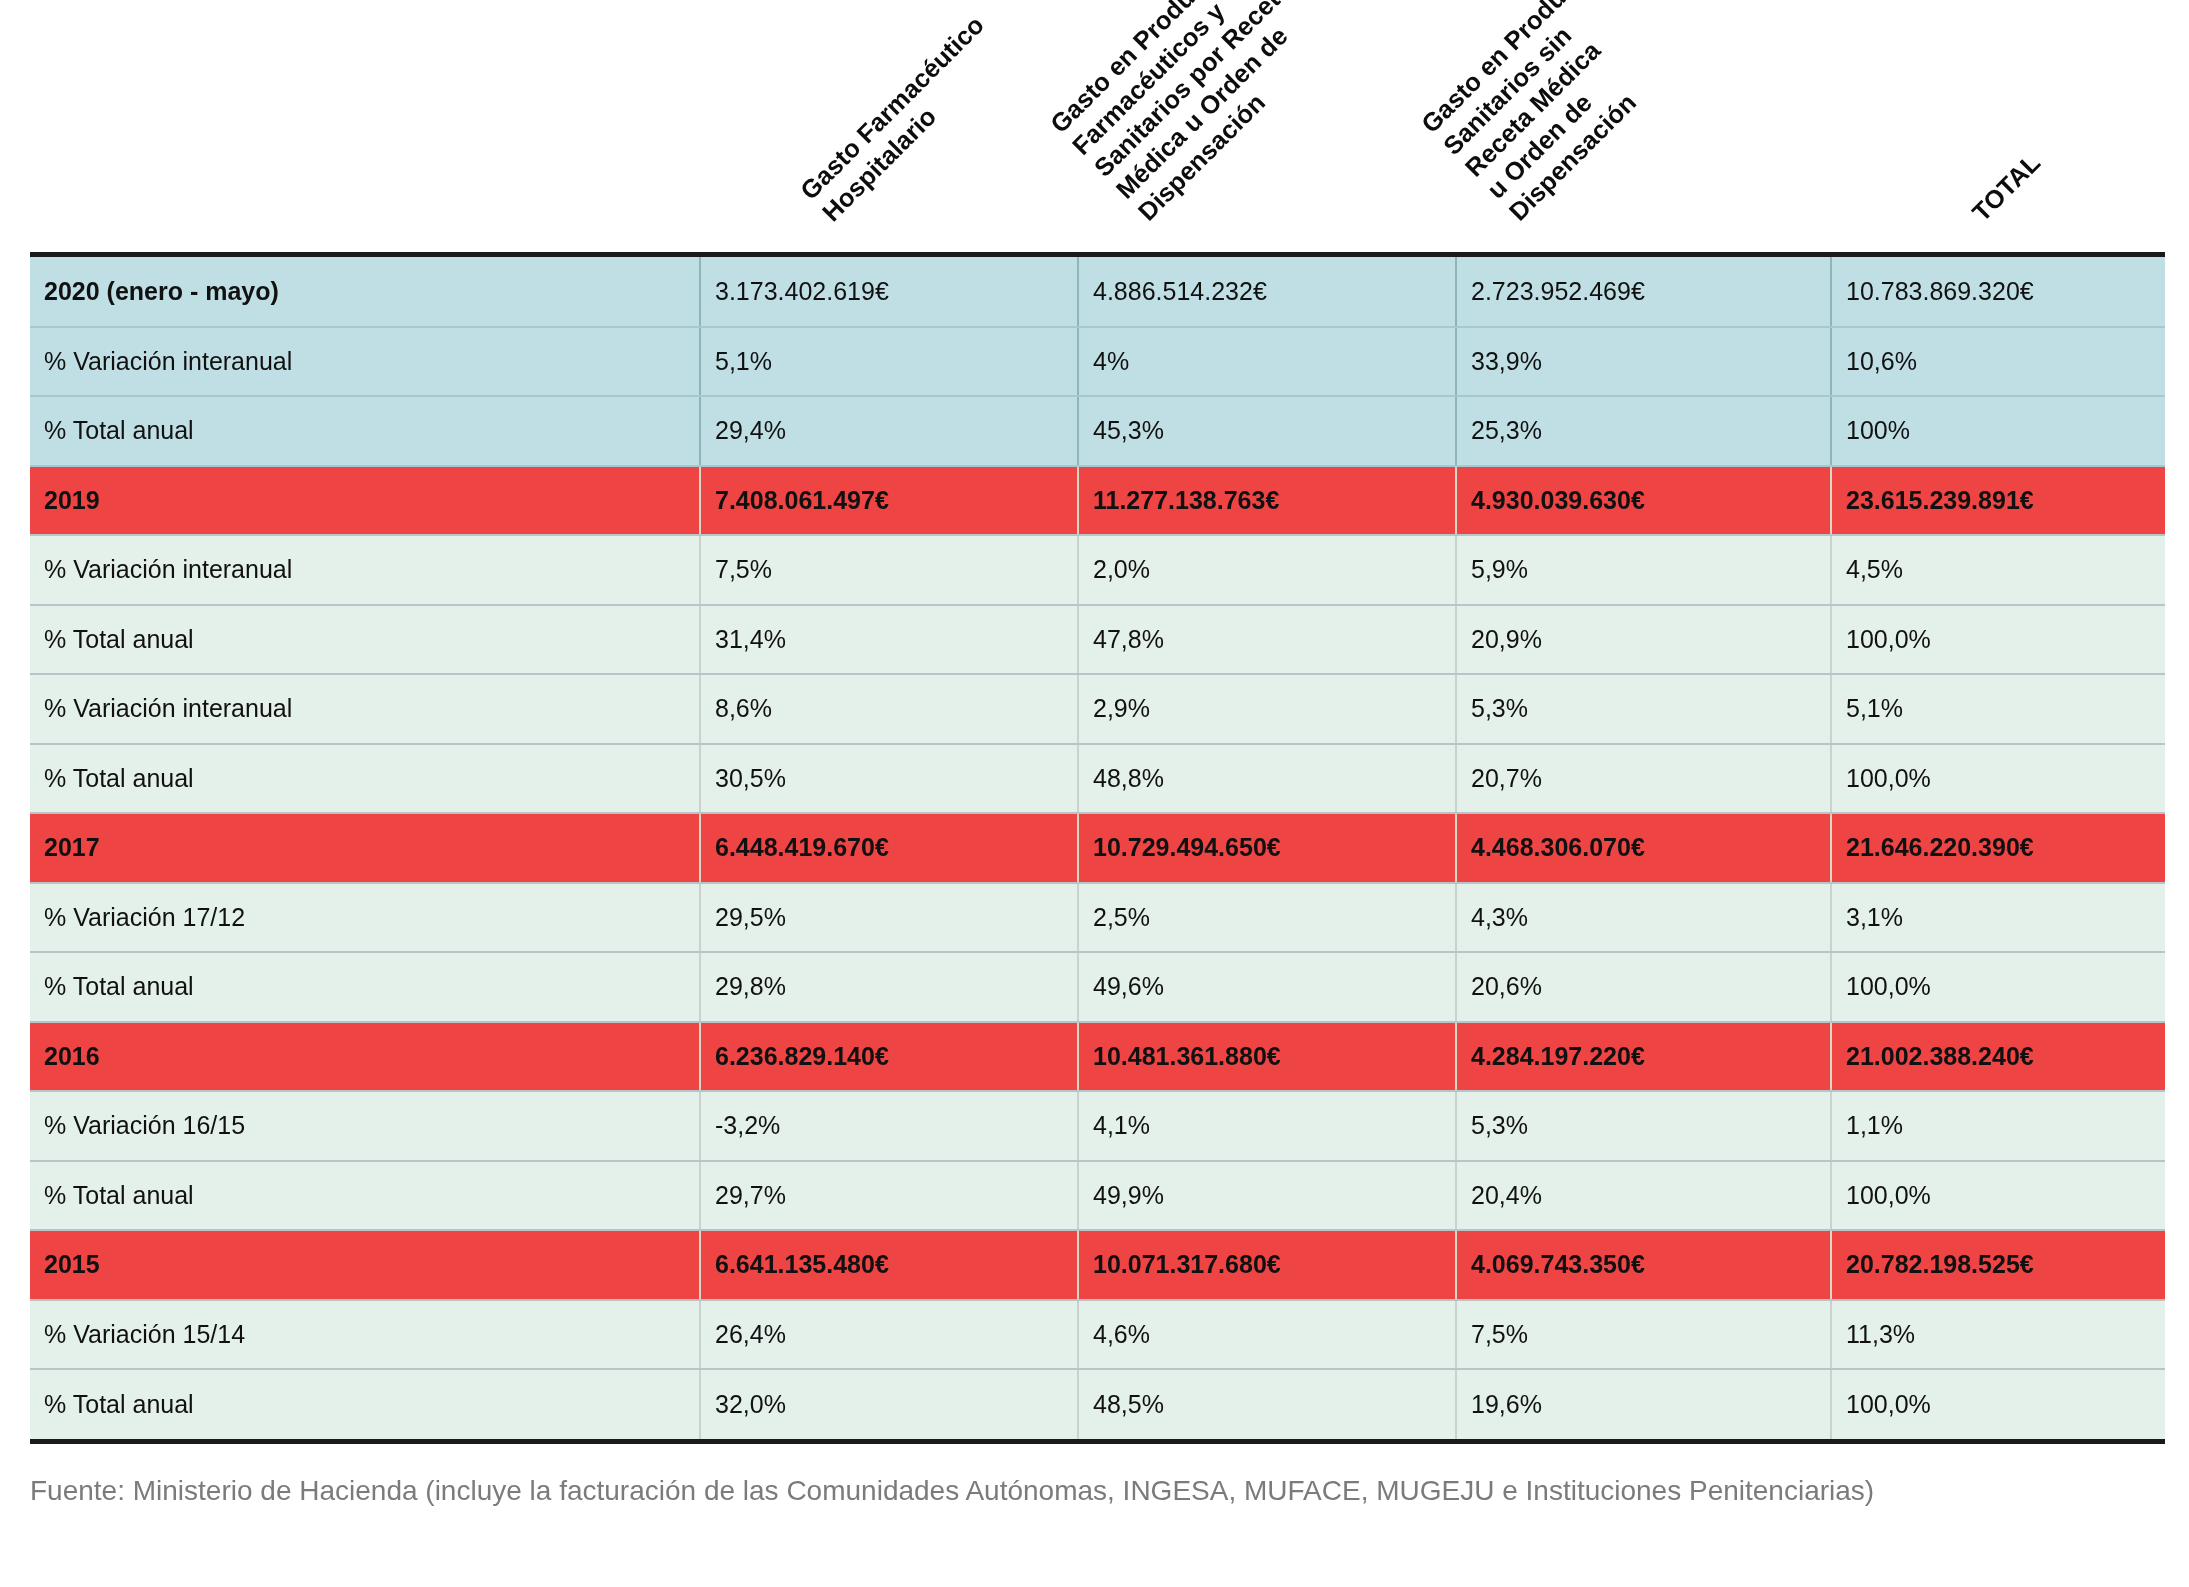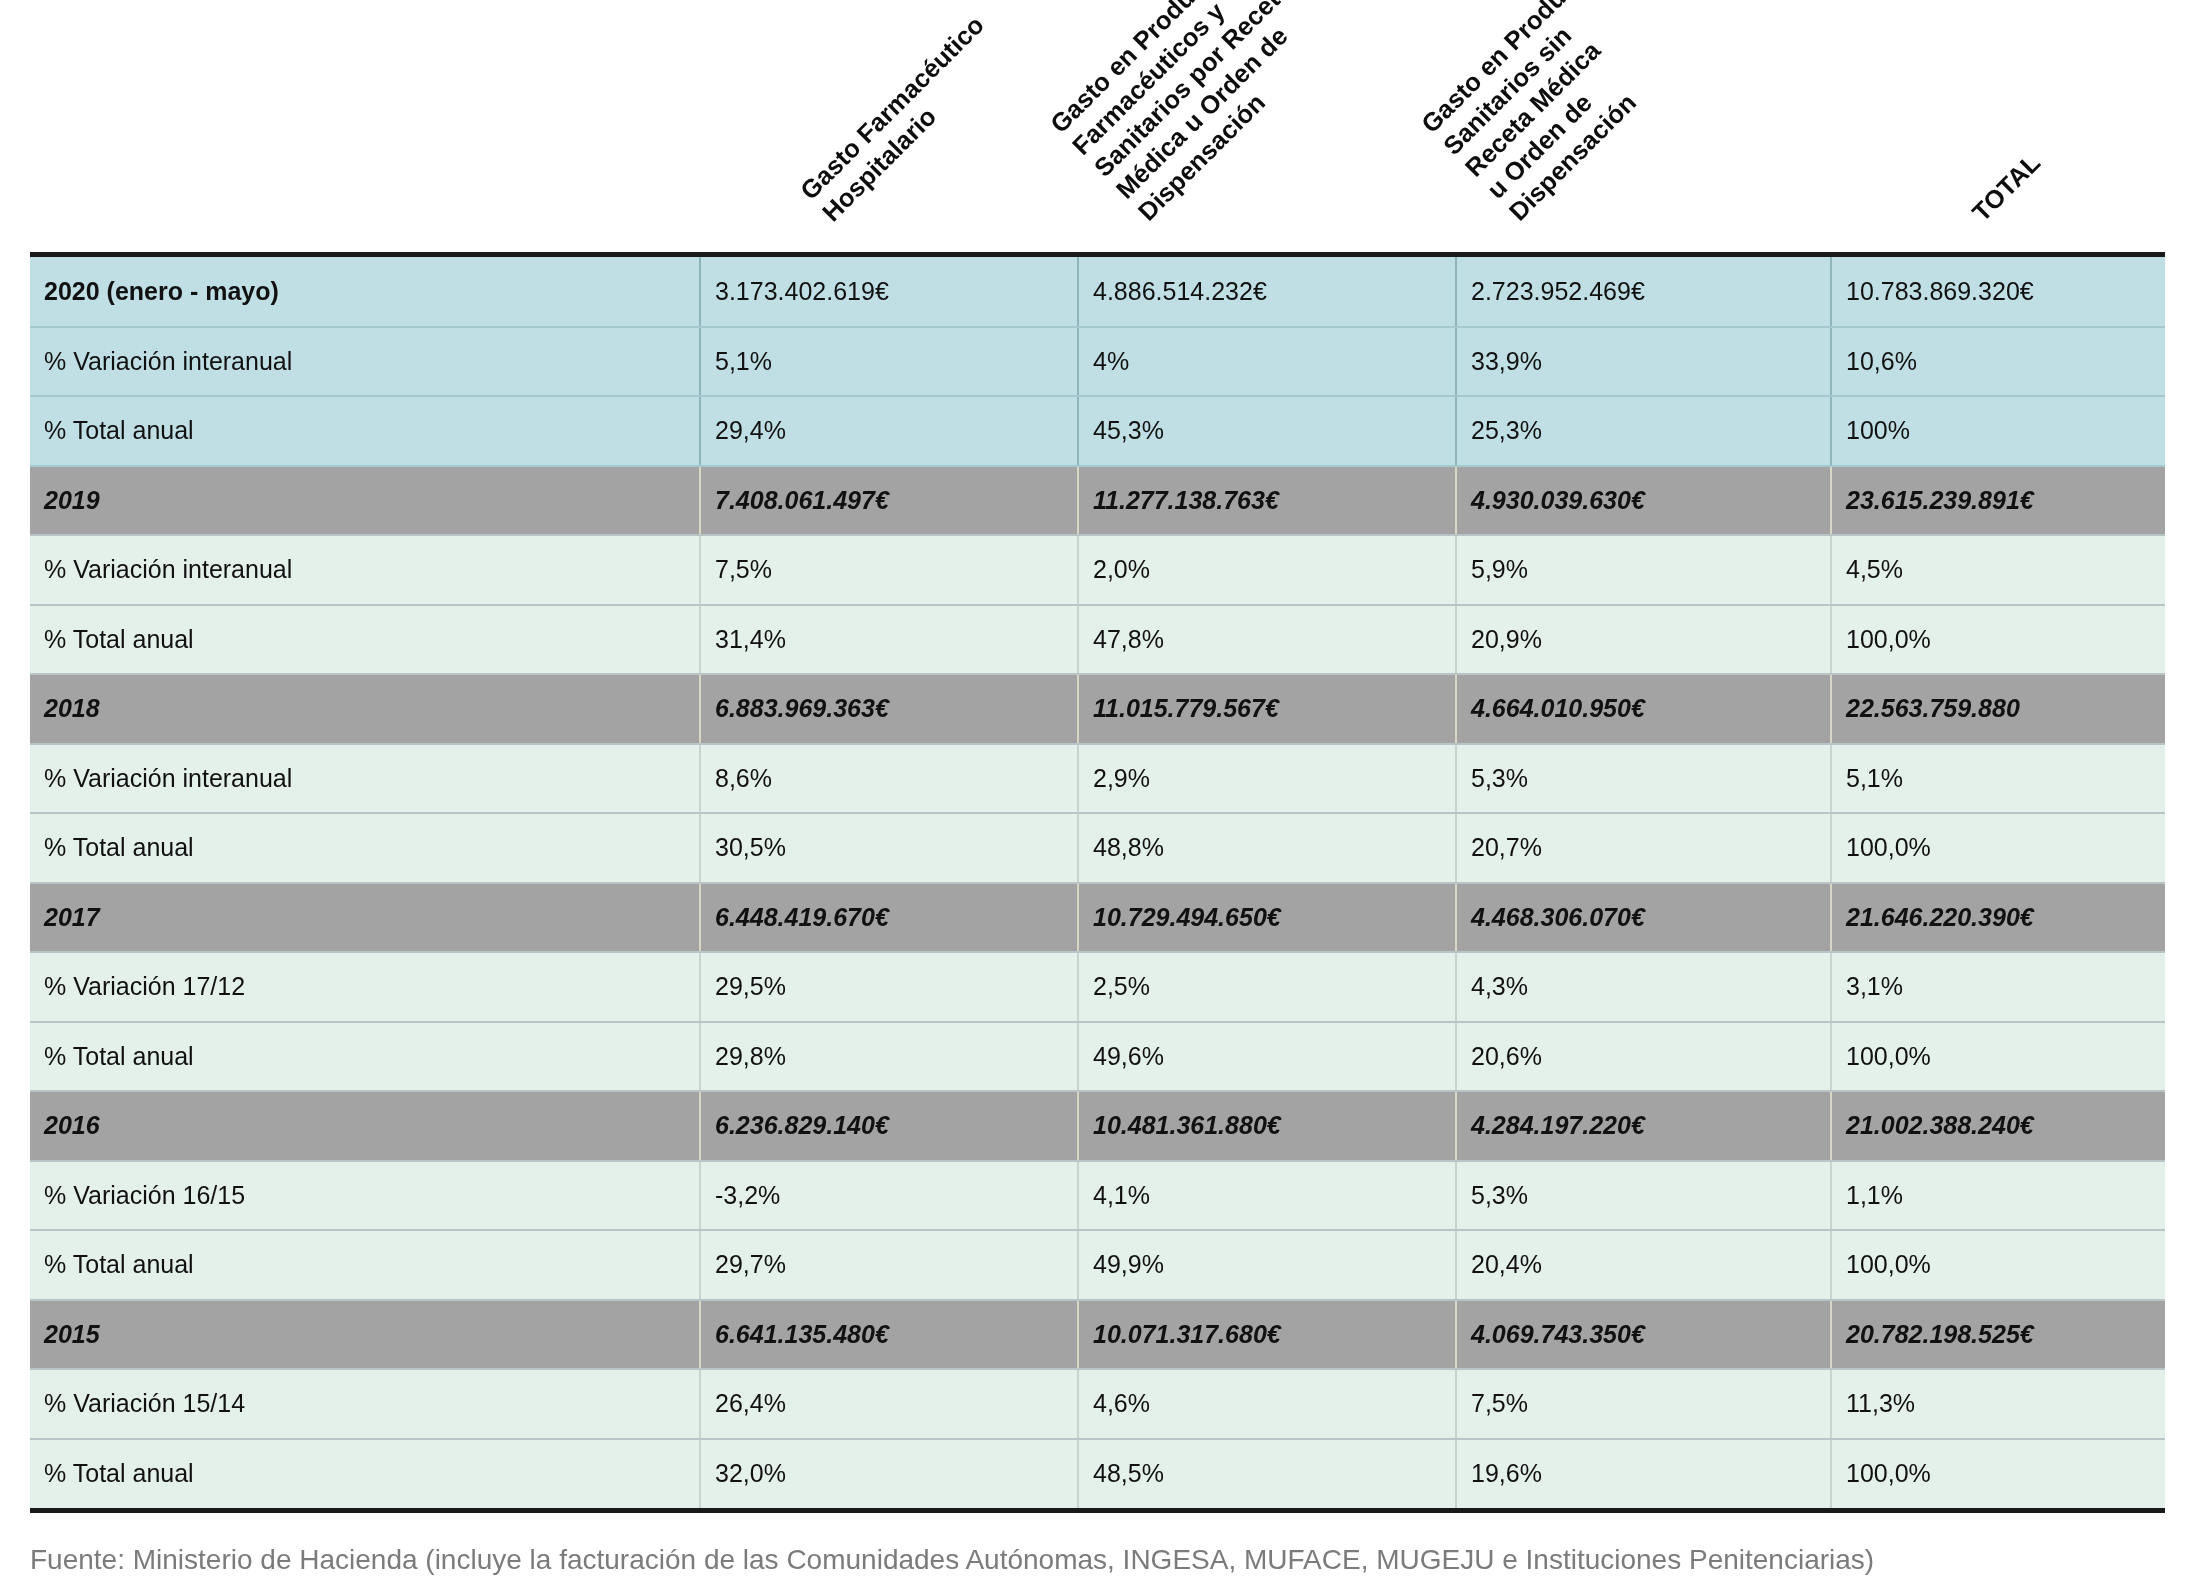--- a/index.html
+++ b/index.html
@@ -83,21 +83,21 @@
   }
   .rule-bottom {
     height: 5px;
     background: #1a1a1a;
     width: 2135px;
     margin-left: 30px;
   }
 
   
   tr.blue td      { background: #bfdfe5; }
-  tr.year td      { background: #a3a3a3; font-weight: bold; font-style: italic; }
+  tr.year td      { background: #ef4444; font-weight: bold; }
   tr.sub td       { background: #e4f0ea; }
   tr.blue td.yearcell { font-weight: bold; }
 
   tr.blue.first td { border-bottom-color: #a6c9cf; }
   tr.blue td       { border-right-color: #8fb4ba; border-bottom-color: #a6c9cf; }
   tr.year td       { border-right-color: #d8d6c4; border-bottom-color: #b9c4c6; }
   tr.sub td        { border-right-color: #c6d4cd; border-bottom-color: #b9c4c6; }
   tr.lastsub td    { border-bottom: none; }
 
   
@@ -184,27 +184,20 @@
           <td>5,9%</td>
           <td class="last">4,5%</td>
         </tr>
         <tr class="sub">
           <td>% Total anual</td>
           <td>31,4%</td>
           <td>47,8%</td>
           <td>20,9%</td>
           <td class="last">100,0%</td>
         </tr>
-        <tr class="year">
-          <td class="yearcell">2018</td>
-          <td>6.883.969.363€</td>
-          <td>11.015.779.567€</td>
-          <td>4.664.010.950€</td>
-          <td class="last">22.563.759.880</td>
-        </tr>
         <tr class="sub">
           <td>% Variación interanual</td>
           <td>8,6%</td>
           <td>2,9%</td>
           <td>5,3%</td>
           <td class="last">5,1%</td>
         </tr>
         <tr class="sub">
           <td>% Total anual</td>
           <td>30,5%</td>

